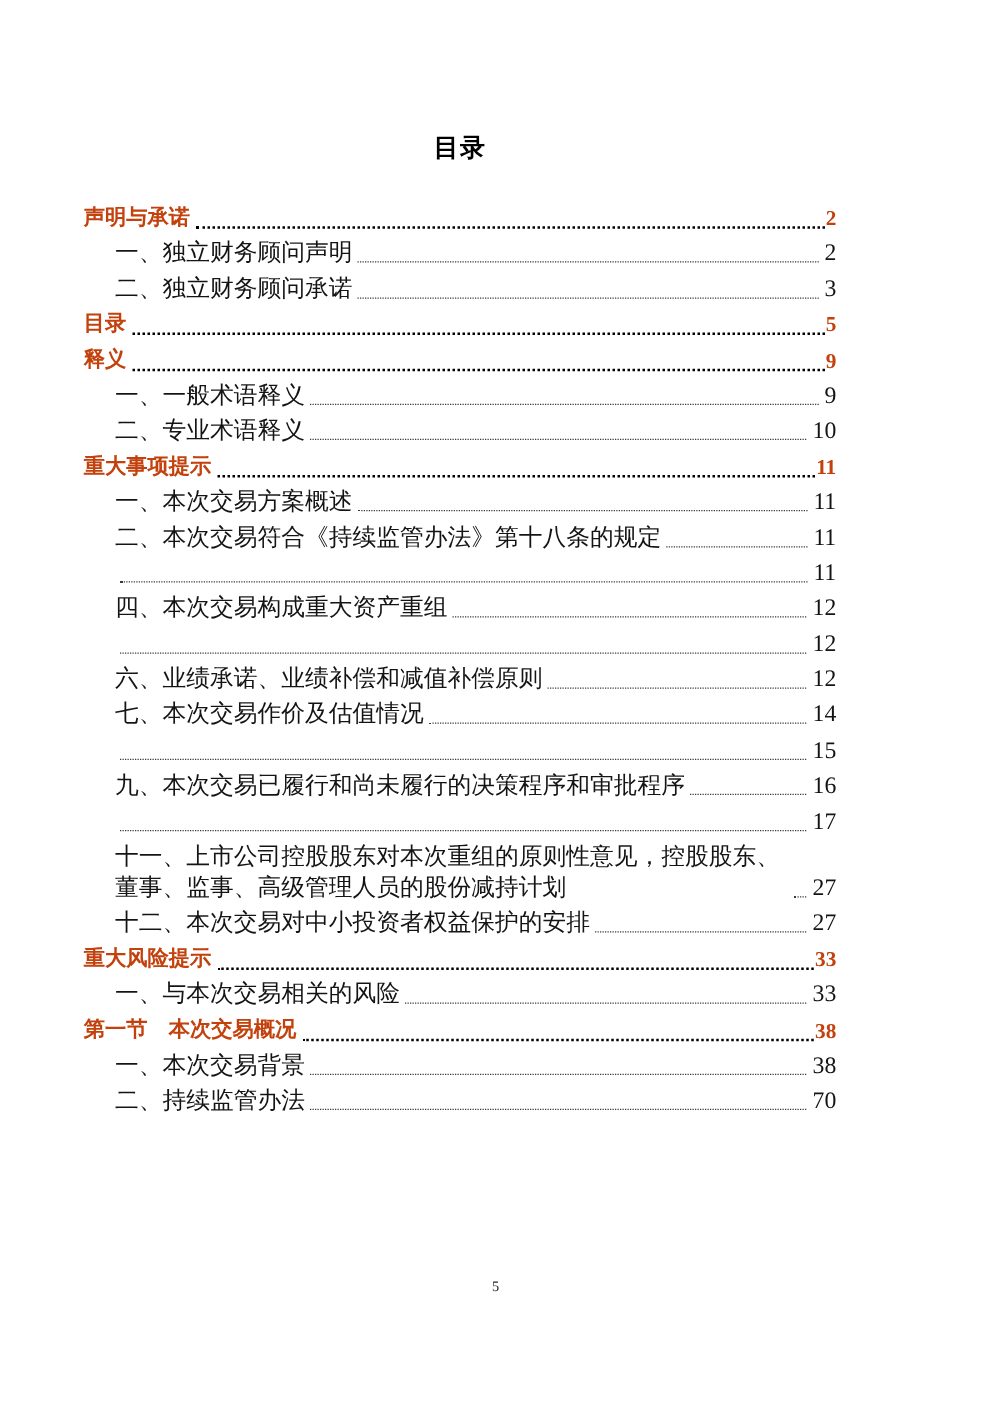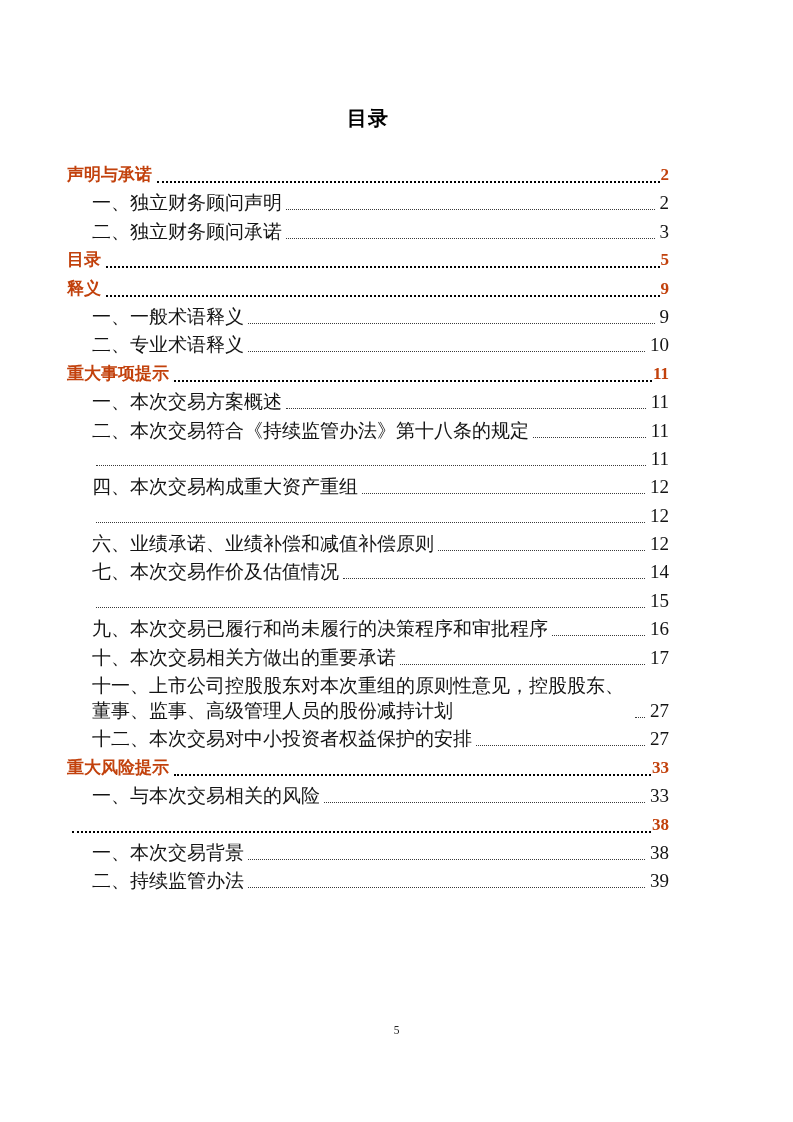--- a/index.html
+++ b/index.html
@@ -162,21 +162,20 @@
       <div class="toc-entry level-2">
     <span class="leader"></span>
     <span class="pagenum">15</span>
   </div>
       <div class="toc-entry level-2">
     <span class="label">九、本次交易已履行和尚未履行的决策程序和审批程序</span>
     <span class="leader"></span>
     <span class="pagenum">16</span>
   </div>
       <div class="toc-entry level-2">
-    <span class="label">十、本次交易相关方做出的重要承诺</span>
     <span class="leader"></span>
     <span class="pagenum">17</span>
   </div>
       <div class="toc-entry level-2">
     <span class="label">十一、上市公司控股股东对本次重组的原则性意见，控股股东、董事、监事、高级管理人员的股份减持计划</span>
     <span class="leader"></span>
     <span class="pagenum">27</span>
   </div>
       <div class="toc-entry level-2">
     <span class="label">十二、本次交易对中小投资者权益保护的安排</span>
@@ -187,29 +186,30 @@
     <span class="label">重大风险提示</span>
     <span class="leader"></span>
     <span class="pagenum">33</span>
   </div>
       <div class="toc-entry level-2">
     <span class="label">一、与本次交易相关的风险</span>
     <span class="leader"></span>
     <span class="pagenum">33</span>
   </div>
       <div class="toc-entry level-1">
+    <span class="label">第一节　本次交易概况</span>
     <span class="leader"></span>
     <span class="pagenum">38</span>
   </div>
       <div class="toc-entry level-2">
     <span class="label">一、本次交易背景</span>
     <span class="leader"></span>
     <span class="pagenum">38</span>
   </div>
       <div class="toc-entry level-2">
     <span class="label">二、持续监管办法</span>
     <span class="leader"></span>
-    <span class="pagenum">39</span>
+    <span class="pagenum">70</span>
   </div>
     </div>
 
   <div class="footer-pagenum">5</div>
 </div>
 
 </body></html>

